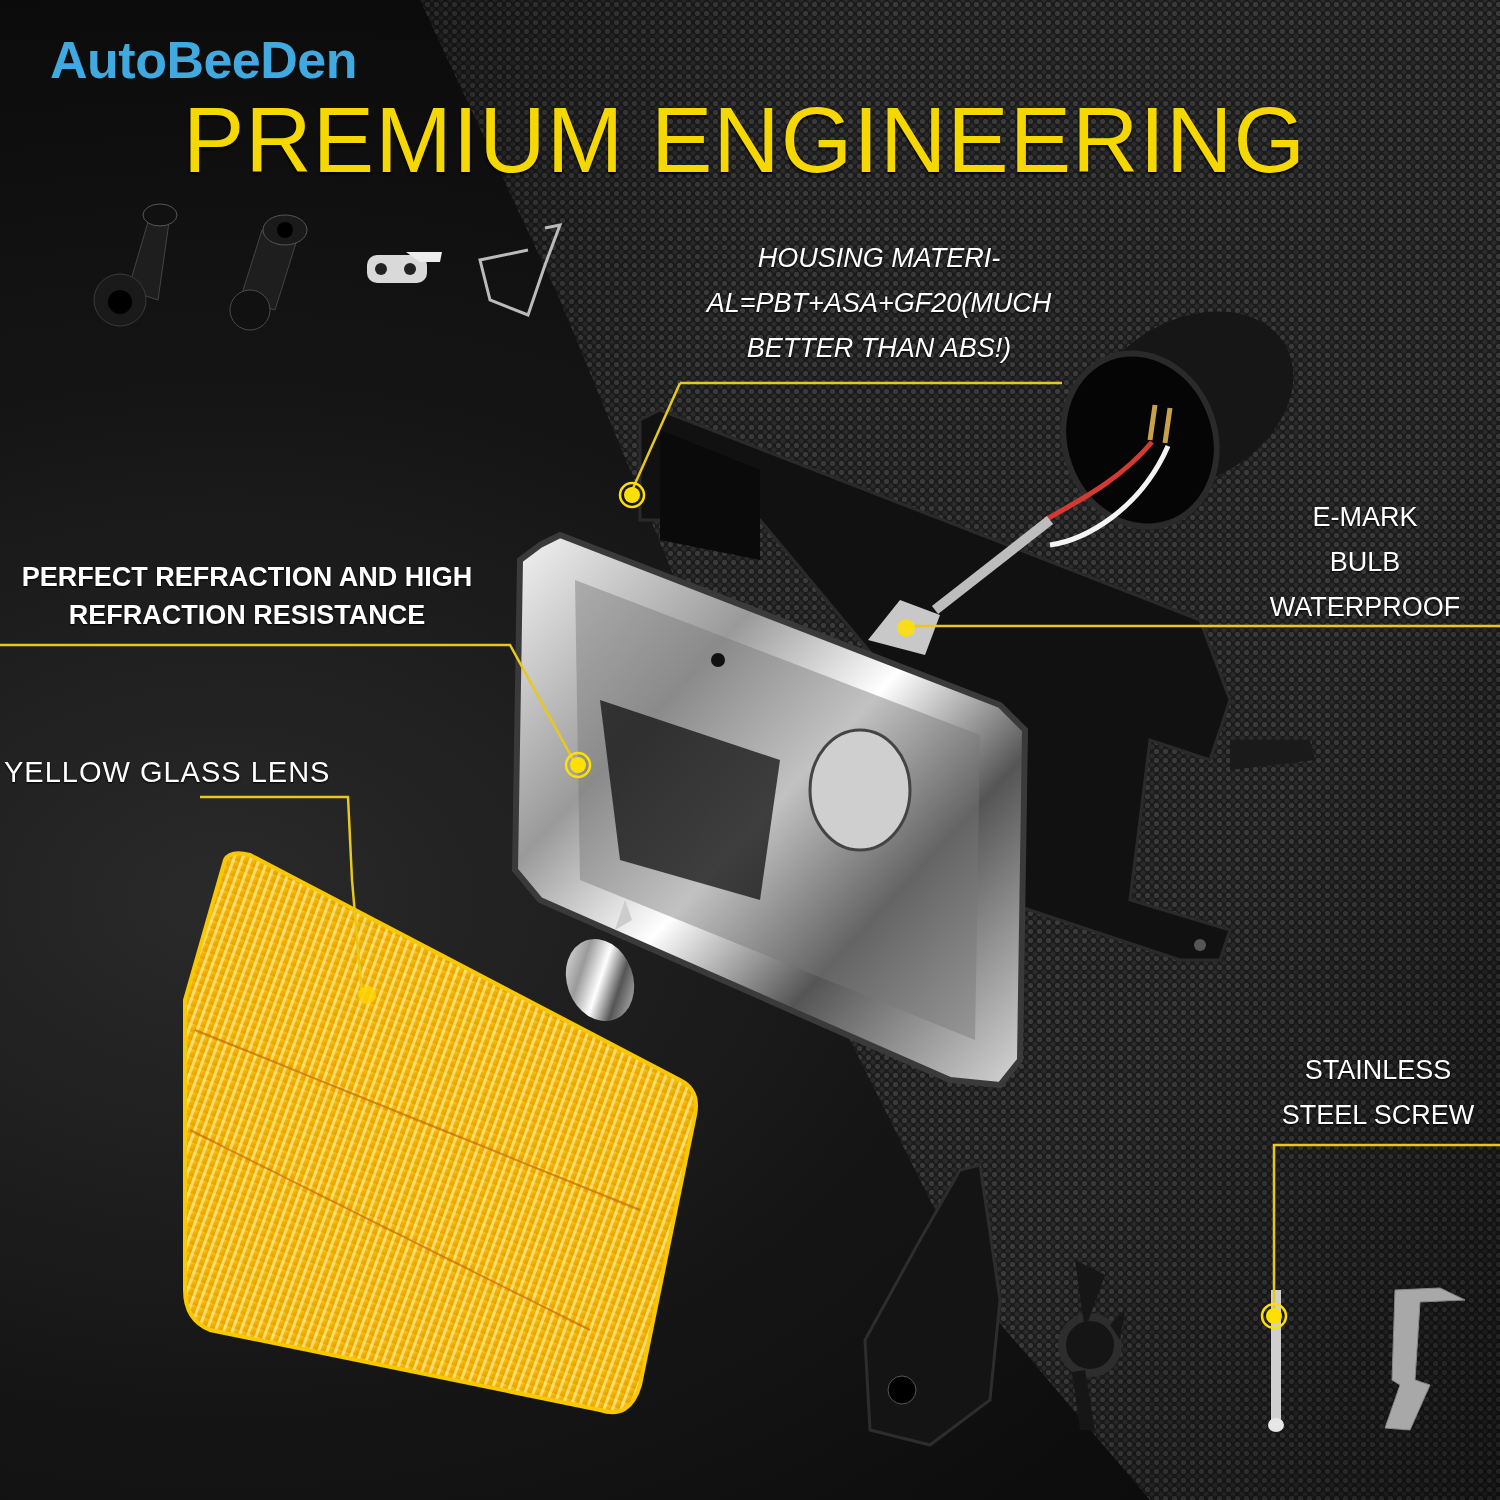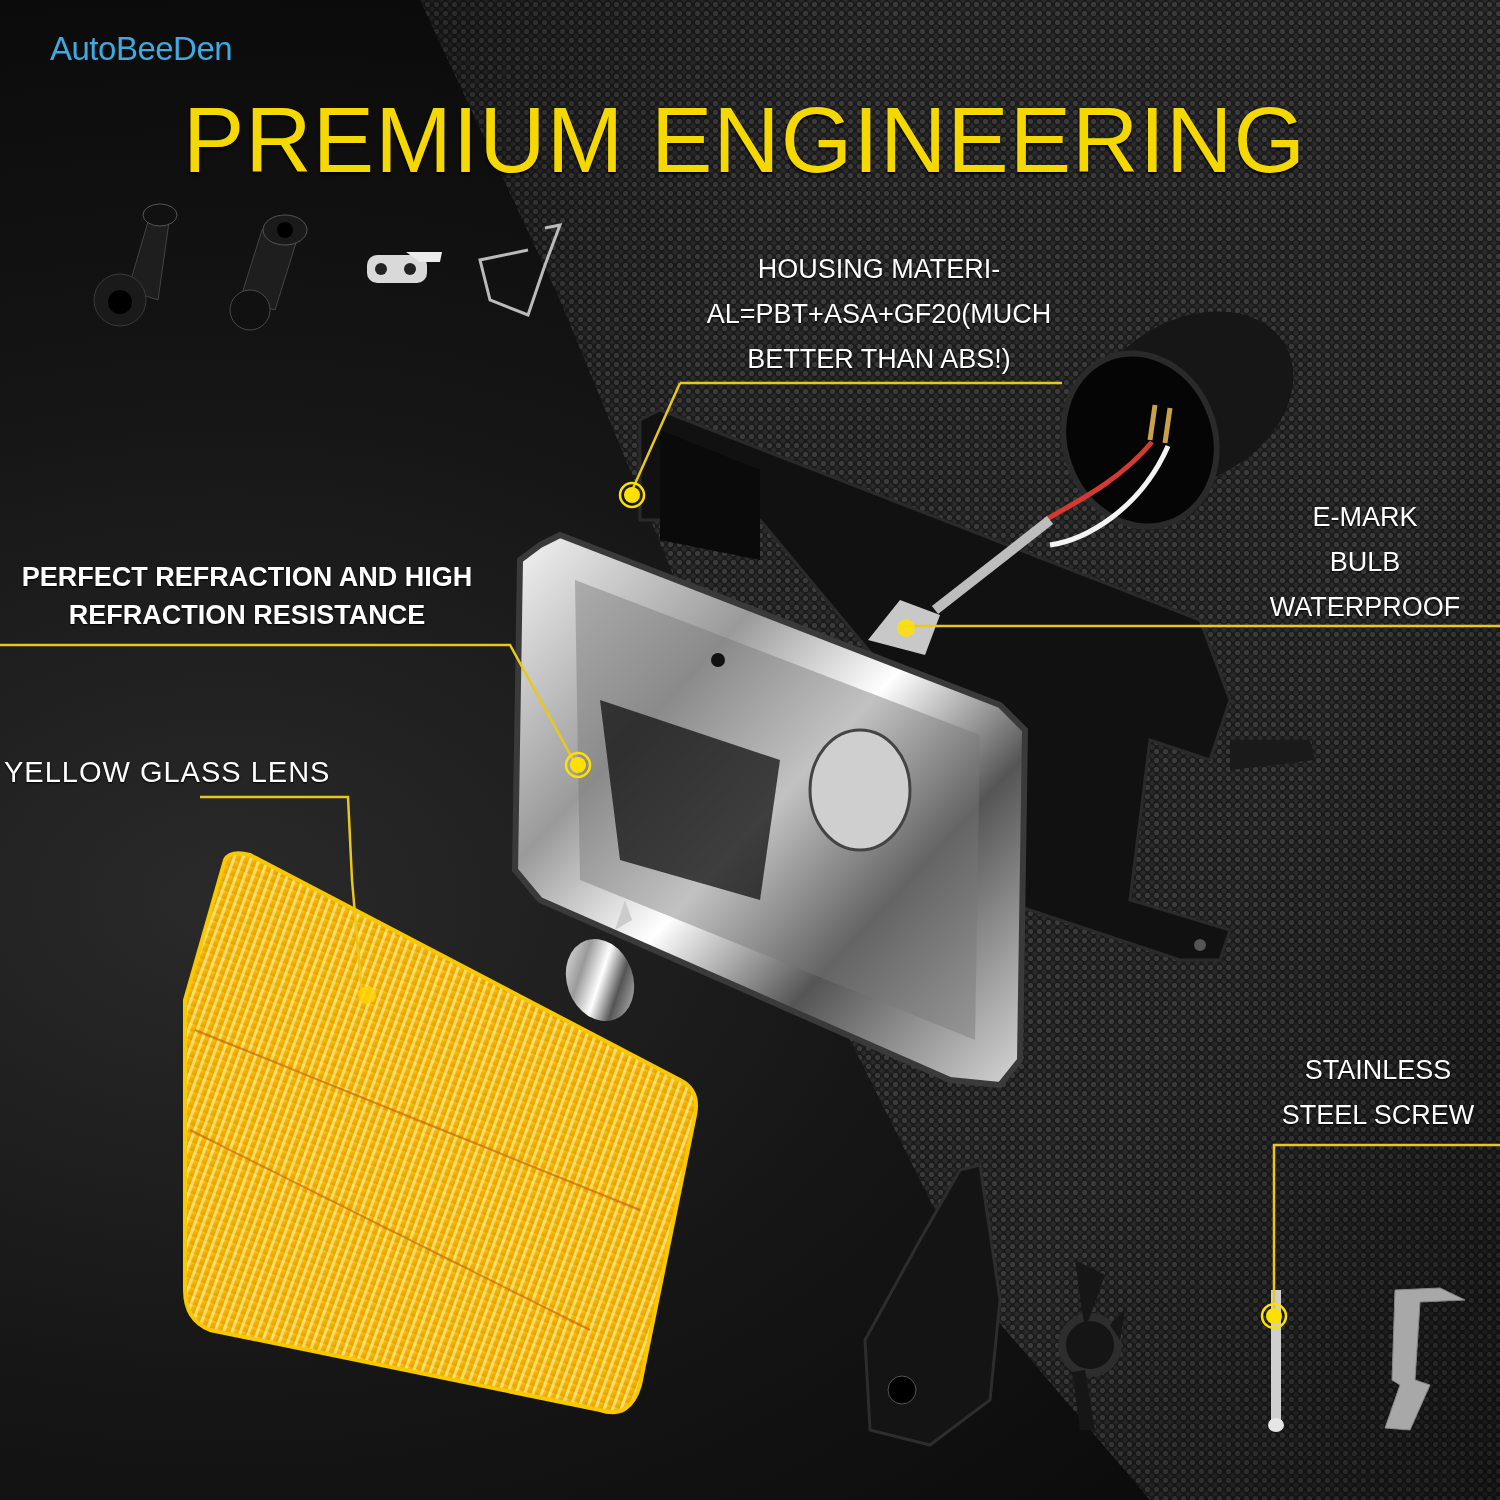--- a/index.html
+++ b/index.html
@@ -14,21 +14,21 @@
       radial-gradient(circle at 50% 50%, #3a3a3a 0 2.2px, transparent 3px),
       radial-gradient(circle at 50% 50%, #2c2c2c 0 2px, transparent 2.8px);
     background-size:9px 9px, 9px 9px;
     background-position:0 0, 4.5px 4.5px;
     clip-path: polygon(420px 0, 1500px 0, 1500px 1500px, 1150px 1500px, 980px 1300px, 830px 1000px, 700px 640px, 560px 300px);
   }
   .carbon-shade { position:absolute; inset:0; pointer-events:none;
     background: linear-gradient(115deg, rgba(0,0,0,0.55) 0%, rgba(0,0,0,0) 40%, rgba(0,0,0,0) 75%, rgba(0,0,0,0.45) 100%);
     clip-path: polygon(420px 0, 1500px 0, 1500px 1500px, 1150px 1500px, 980px 1300px, 830px 1000px, 700px 640px, 560px 300px);
   }
-  .logo { position:absolute; left:50px; top:30px; font-size:33px; font-weight:normal; color:#3fa9e0; letter-spacing:-0.5px; }
+  .logo { position:absolute; left:50px; top:30px; font-size:52px; font-weight:bold; color:#3fa9e0; letter-spacing:-0.5px; }
   .title { position:absolute; left:183px; top:88px; font-size:92px; color:#f5d800; letter-spacing:1px; text-shadow:0 2px 3px #000; white-space:nowrap;text-align:center; }
   .label { position:absolute; color:#fff; font-size:27px; text-align:center; line-height:45px; text-shadow:0 1px 2px #000; white-space:nowrap; }
   .label.left { text-align:left; }
   .label.lens { font-size:29px; letter-spacing:1px; }
   svg.lines { position:absolute; left:0; top:0; }
 </style>
 </head>
 <body>
 
 <div class="canvas">
@@ -166,21 +166,21 @@
       <g>
           <circle cx="367" cy="995" r="9" fill="#ffd400" opacity="0.8"></circle>
         </g>
       <g>
           <circle cx="1274" cy="1316" r="12" fill="none" stroke="#ffe000" stroke-width="2.5"></circle>
           <circle cx="1274" cy="1316" r="8" fill="#ffe000"></circle>
         </g>
     </g>
   </svg>
 
-  <div class="label" style="left:693px; top:247px; width:372px;">
+  <div class="label" style="left:693px; top:236px; width:372px;font-style:italic;">
     <div>HOUSING MATERI-</div>
     <div>AL=PBT+ASA+GF20(MUCH</div>
     <div>BETTER THAN ABS!)</div>
   </div>
 
   <div class="label" style="left:1255px; top:495px; width:220px;">
     <div>E-MARK</div>
     <div>BULB</div>
     <div>WATERPROOF</div>
   </div>

